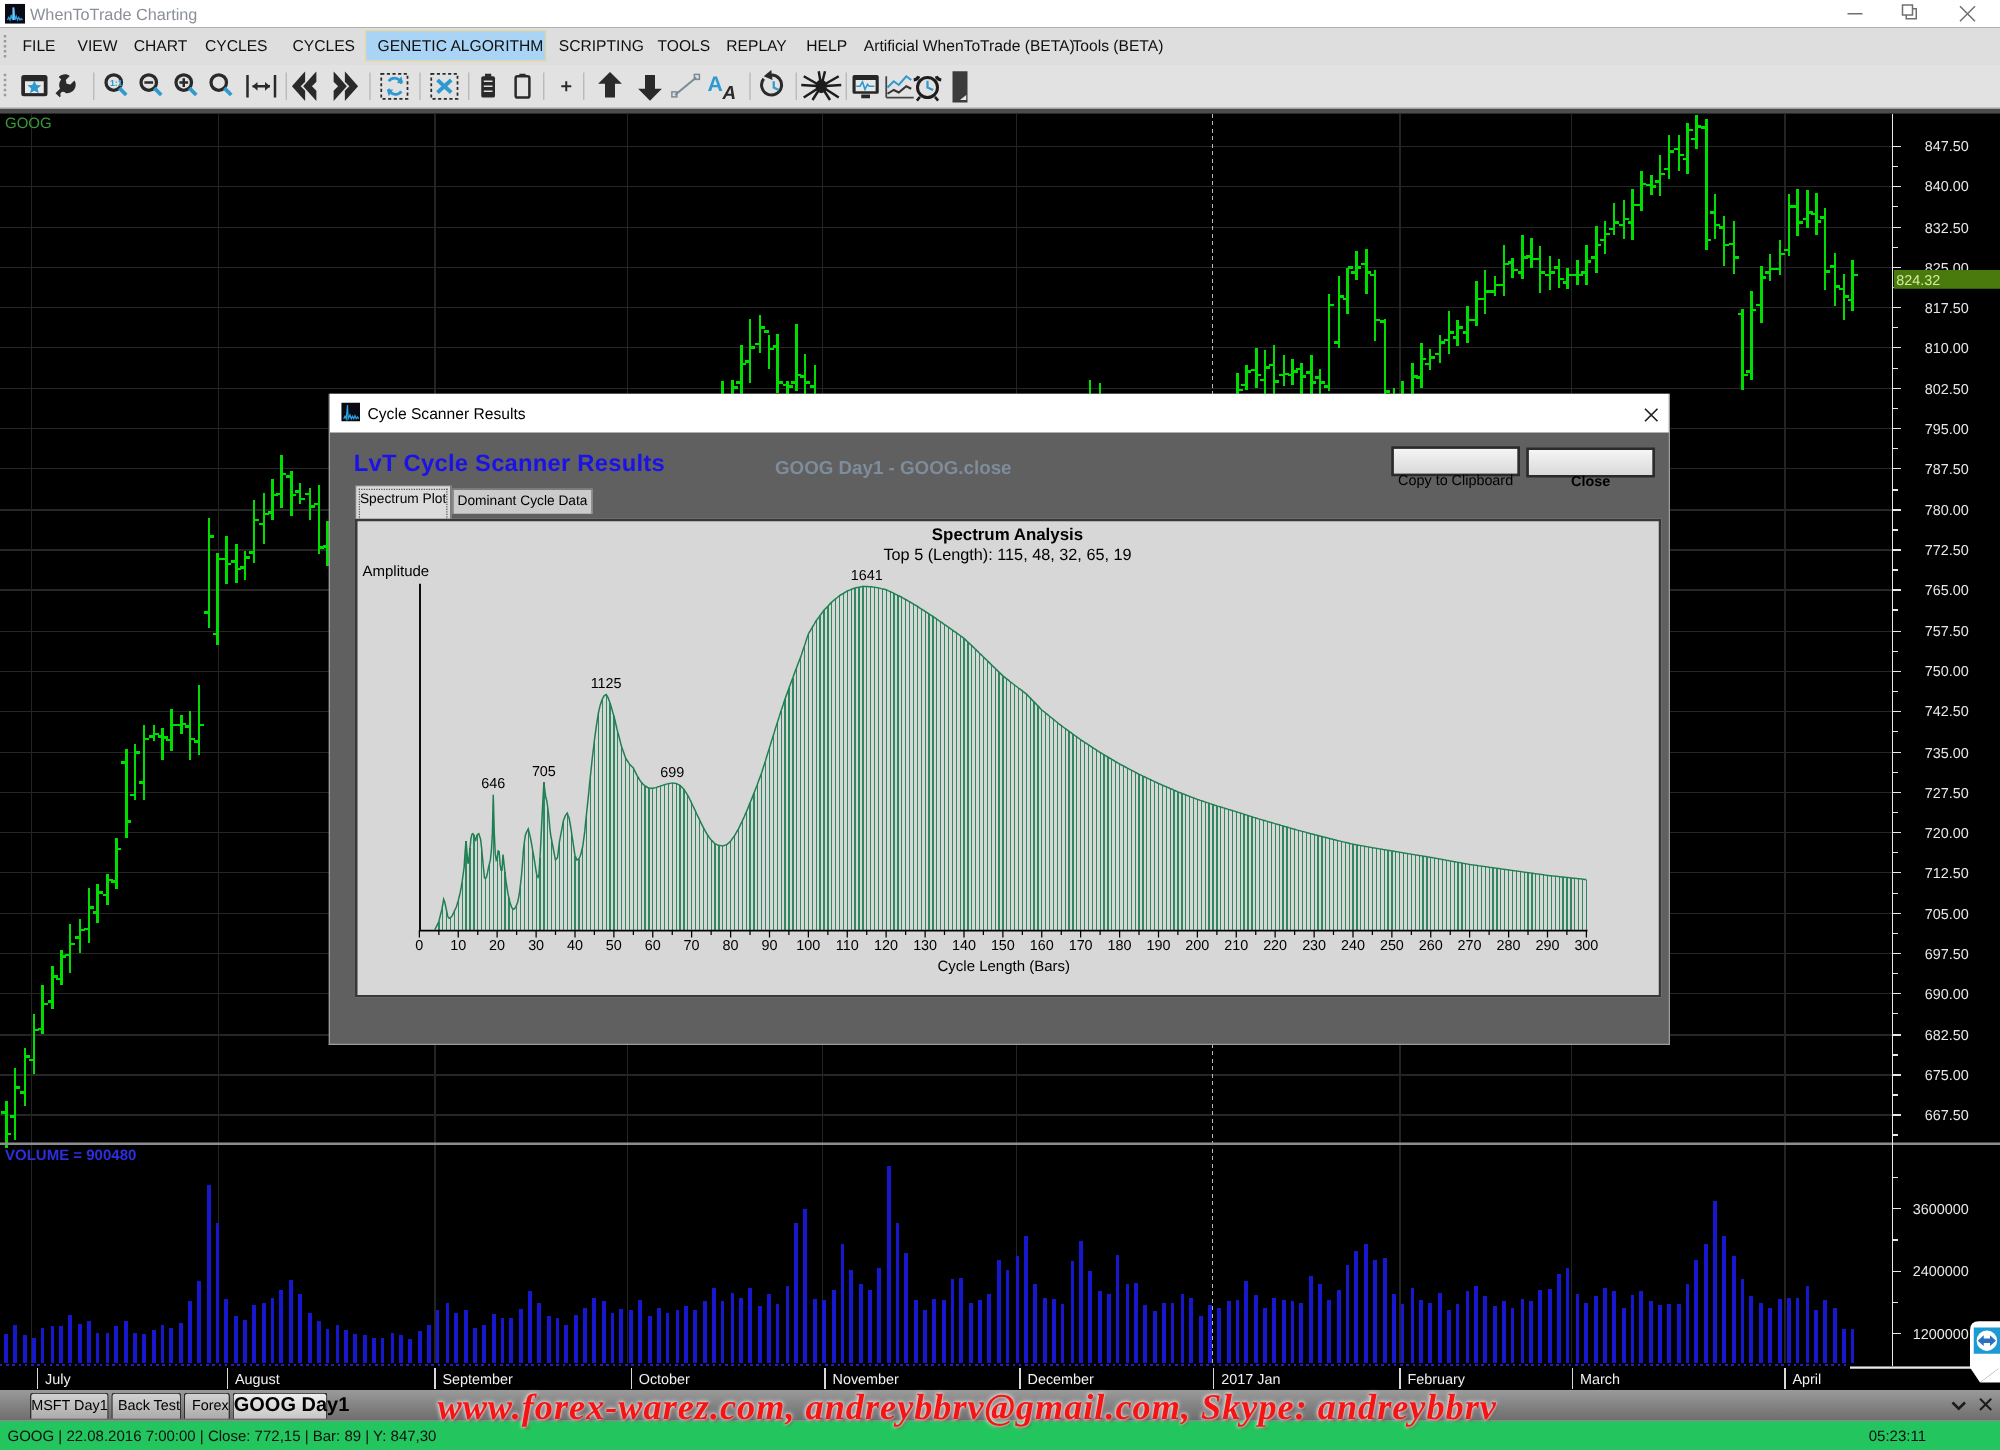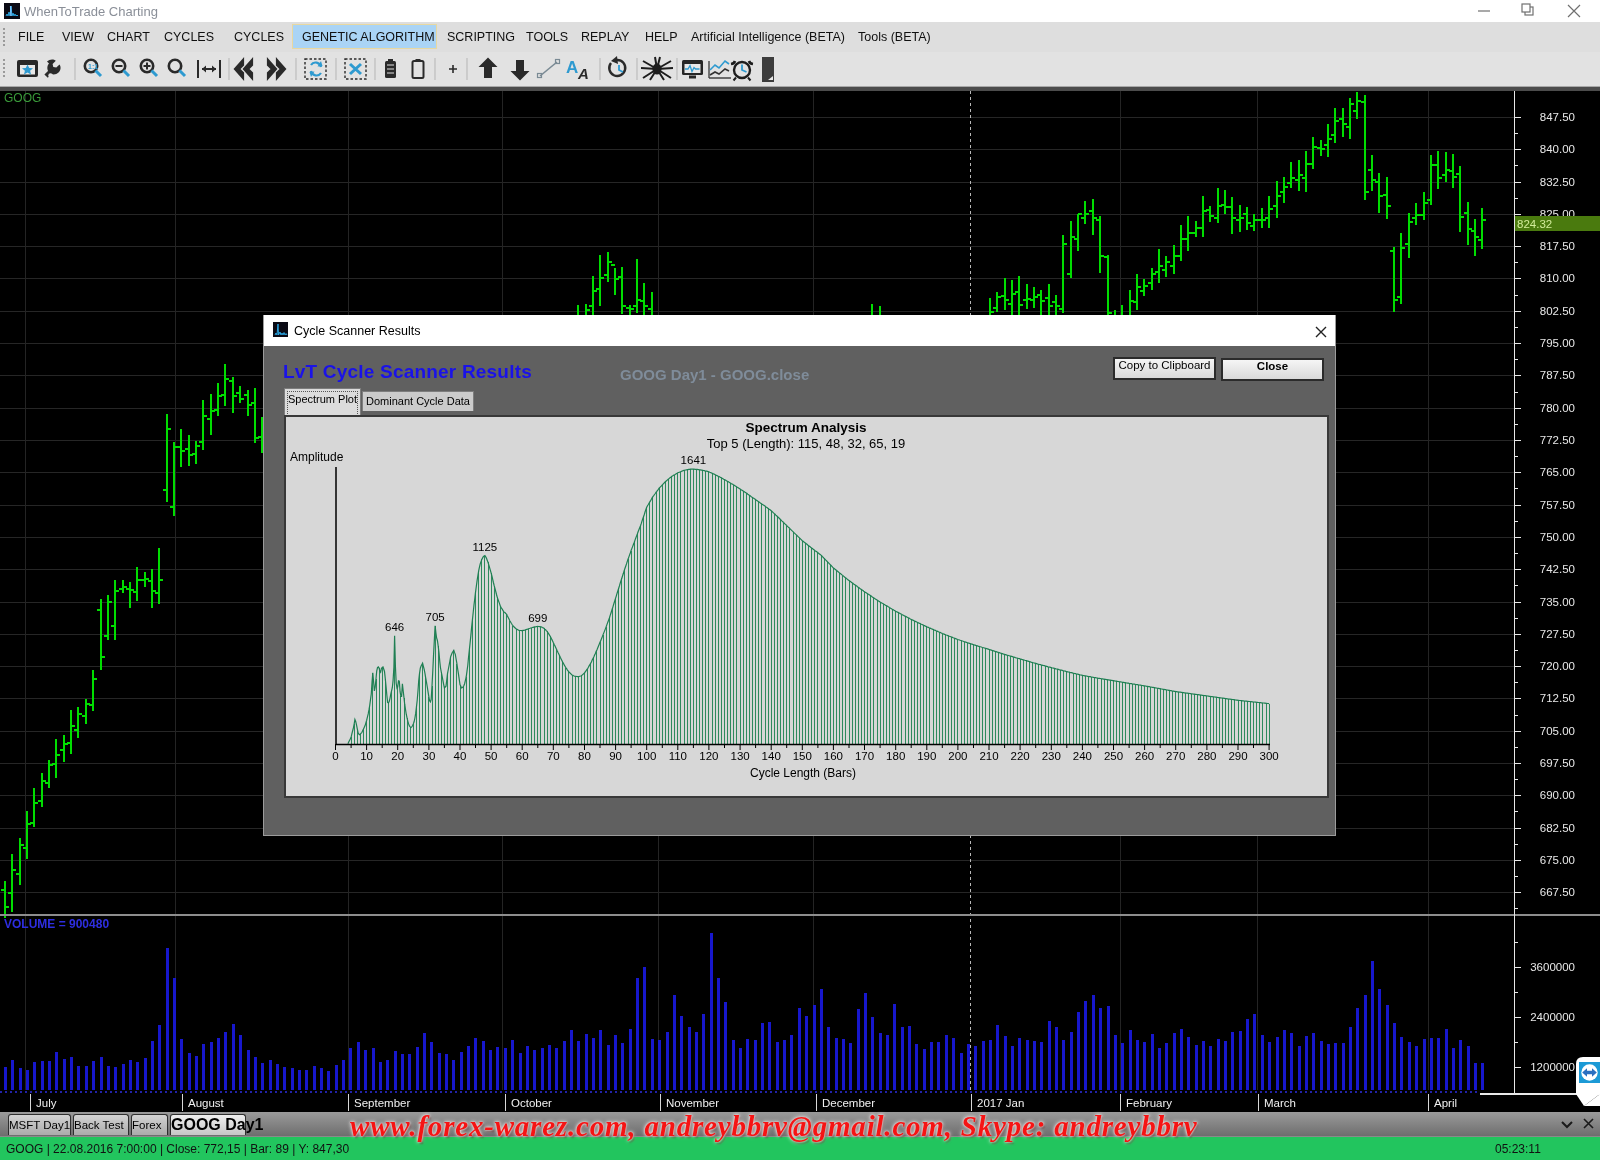--- a/index.html
+++ b/index.html
@@ -8,30 +8,30 @@
 .abs { position:absolute; }
 #titlebar { left:0; top:0; width:1600px; height:22px; background:#fff; }
 #titlebar .ttl { position:absolute; left:24px; top:4px; font-size:13px; color:#8a8f98; }
 #menubar { left:0; top:22px; width:1600px; height:30px; background:#dedede; }
 .mi { position:absolute; top:8px; font-size:12.5px; color:#101010; white-space:nowrap; }
 #mhl { position:absolute; left:292px; top:2px; width:145px; height:25px; background:#aad4f5; border:1px solid #e8d8a0; }
 #toolbar { left:0; top:52px; width:1600px; height:35px; background:#e2e2e2; border-bottom:1px solid #a8a8a8; }
 #chart { left:0; top:87px; width:1600px; height:1006px; }
 #monthrow { left:0; top:1093px; width:1600px; height:19px; background:#000; }
 #tabbar { left:0; top:1112px; width:1600px; height:24px; background:linear-gradient(#9a9a9a,#6e6e6e); }
-.tab { position:absolute; top:2px; height:21px; background:linear-gradient(#d2d2d2,#ababab); border:1px solid #2e2e2e; border-bottom:none; border-radius:3px 3px 0 0; font-size:11.5px; color:#000; text-align:left; line-height:20px; white-space:nowrap; }
+.tab { position:absolute; top:2px; height:21px; background:linear-gradient(#d2d2d2,#ababab); border:1px solid #2e2e2e; border-bottom:none; border-radius:3px 3px 0 0; font-size:11.5px; color:#000; text-align:right; line-height:20px; white-space:nowrap;margin-left:16px; }
 .tab.active { background:linear-gradient(#efefef,#c6c6c6); font-weight:bold; font-size:16px; }
 #statusbar { left:0; top:1136px; width:1600px; height:24px; background:#22c55e; border-top:1px solid #8a8a8a; font-size:12px; color:#111; }
 #watermark { left:350px; top:1110px; width:1000px; font-family:"Liberation Serif", serif; font-style:italic; font-weight:bold; font-size:29px; color:#f51414; text-shadow:0 0 4px #ffffff, 0 0 2px #ffd8d8, 1.5px 1.5px 2px rgba(70,0,0,.5); white-space:nowrap; letter-spacing:0.8px; z-index:30; }
 #dialog { left:263px; top:315px; width:1073px; height:521px; background:#606060; border:1px solid #9c9c9c; border-top:none; z-index:20; }
 #dlg-title { position:absolute; left:0; top:0; width:1071px; height:31px; background:#fff;text-align:center; }
 #dlg-title .t { position:absolute; left:30px; top:9px; font-size:12.5px; color:#000; }
 #dlg-head { position:absolute; left:19px; top:46px; font-size:19px; font-weight:bold; color:#1a12e8; letter-spacing:0.2px; }
 #dlg-sub { position:absolute; left:356px; top:51px; font-size:15px; font-weight:bold; color:#7f8c9a; }
-.btn { position:absolute; height:23px; background:linear-gradient(#f5f5f5,#d9d9d9); border:2px solid #2b2b2b; font-size:11.5px; color:#000; text-align:center; padding-top:0; white-space:nowrap; }
+.btn { position:absolute; height:23px; background:linear-gradient(#f5f5f5,#d9d9d9); border:2px solid #2b2b2b; font-size:11.5px; color:#000; text-align:center; padding-top:20px; white-space:nowrap; }
 #btn-copy { left:849px; top:42px; width:103px; }
 #btn-close { left:957px; top:43px; width:103px;font-weight:bold; }
 .dtab { position:absolute; font-size:11px; color:#000; text-align:center; }
 #tab1 { left:20px; top:73px; width:77px; height:38px; background:#dcdcdc; border:1px solid #7d7d7d; border-bottom:none; padding-top:4px; white-space:nowrap; overflow:hidden; }
 #tab1 .foc { position:absolute; left:2px; top:2px; right:2px; bottom:0; border:1px dotted #555; border-bottom:none; }
 #tab2 { left:98px; top:76px; width:112px; height:20px; background:#cbcbcb; border:1px solid #7d7d7d; border-bottom:none; padding-top:3px; white-space:nowrap; overflow:hidden; }
 #panel { position:absolute; left:20px; top:100px; width:1045px; height:383px; background:#d7d7d7; border:2px solid #383838; }
 svg text { font-family:"Liberation Sans", sans-serif; }
 </style>
 </head>
@@ -60,21 +60,21 @@
   <div class="mi" style="left:18px">FILE</div>
   <div class="mi" style="left:62px">VIEW</div>
   <div class="mi" style="left:107px">CHART</div>
   <div class="mi" style="left:164px">CYCLES</div>
   <div class="mi" style="left:234px">CYCLES</div>
   <div class="mi" style="left:302px">GENETIC ALGORITHM</div>
   <div class="mi" style="left:447px">SCRIPTING</div>
   <div class="mi" style="left:526px">TOOLS</div>
   <div class="mi" style="left:581px">REPLAY</div>
   <div class="mi" style="left:645px">HELP</div>
-  <div class="mi" style="left:691px">Artificial Intelligence (BETA)</div>
+  <div class="mi" style="left:691px">Artificial WhenToTrade (BETA)</div>
   <div class="mi" style="left:858px">Tools (BETA)</div>
 </div>
 
 <div class="abs" id="toolbar">
 <svg class="abs" style="left:0;top:0" width="800" height="34">
 <g stroke="#9a9a9a" stroke-width="2" stroke-dasharray="2 2">
         <path d="M4 7V27"></path>
       </g>
 <g stroke="#b5b5b5" stroke-width="1">
         <path d="M75 6V28 M229 6V28 M296 6V28 M336 6V28 M375 6V28 M435 6V28 M467 6V28 M600 6V28 M637 6V28 M677 6V28"></path>

